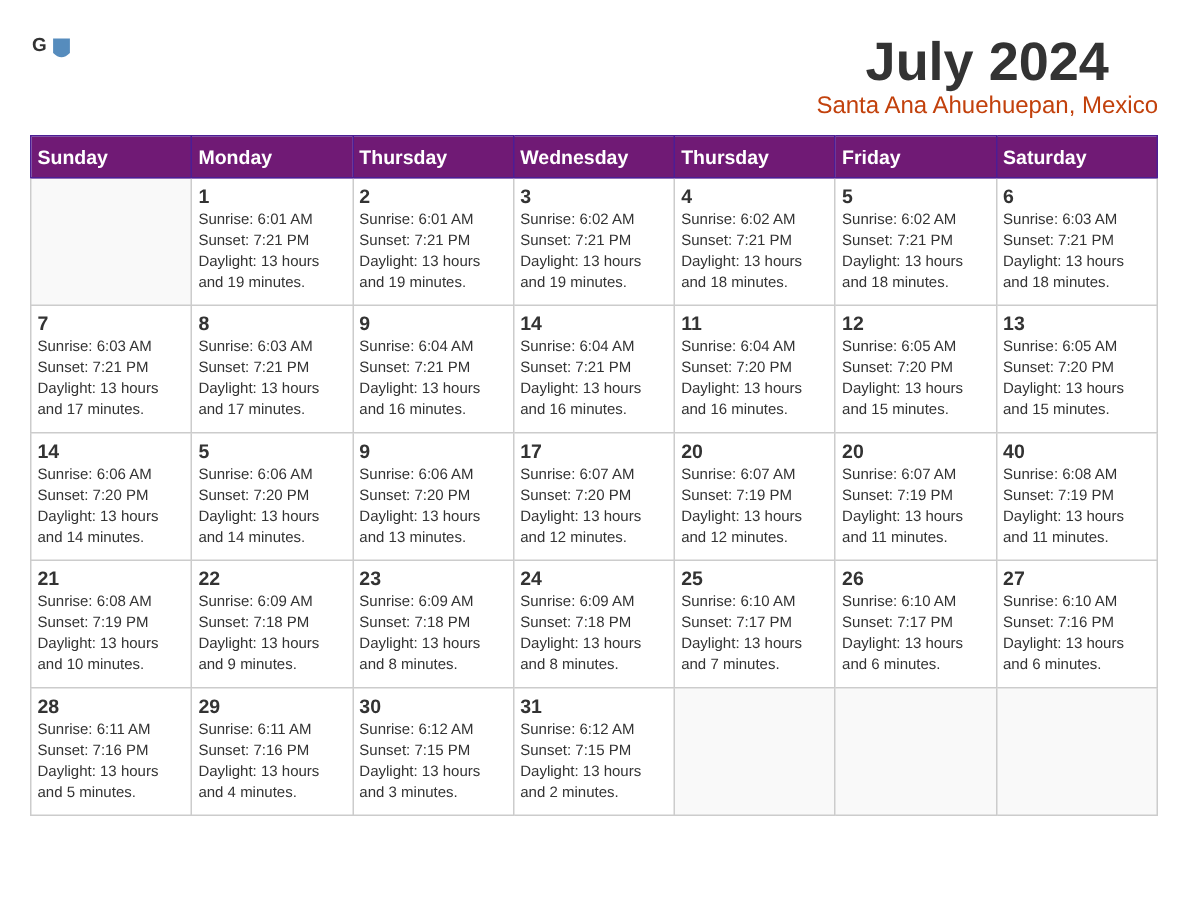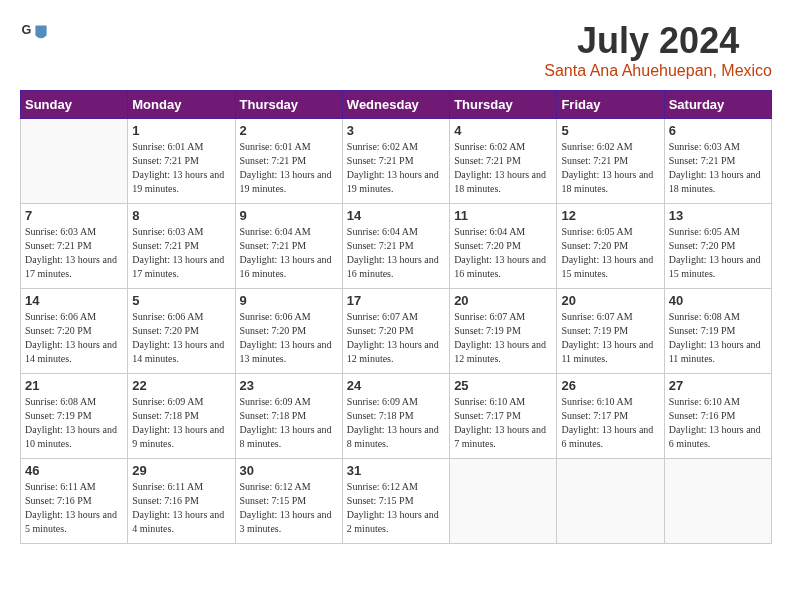--- a/index.html
+++ b/index.html
@@ -76,21 +76,20 @@
     .day-number {
       font-size: 13px;
       font-weight: bold;
       color: #333;
       margin-bottom: 2px;
     }
     .day-info {
       font-size: 10px;
       line-height: 1.4;
       color: #333;
-      font-family: Liberation Serif, serif;
     }
   </style>
 </head>
 <body>
 
 <div class="header">
   <div class="logo">
     <svg class="logo-icon" viewBox="0 0 40 40">
       <text x="2" y="20" font-size="18" font-weight="bold" fill="#333">G</text>
       <path d="M22 8 L38 8 L38 22 Q30 30 22 22 Z" fill="#2c6fad" opacity="0.8"></path>
@@ -227,21 +226,21 @@
           <div class="day-number">26</div>
           <div class="day-info">Sunrise: 6:10 AM<br>Sunset: 7:17 PM<br>Daylight: 13 hours and 6 minutes.</div>
         </td>
         <td>
           <div class="day-number">27</div>
           <div class="day-info">Sunrise: 6:10 AM<br>Sunset: 7:16 PM<br>Daylight: 13 hours and 6 minutes.</div>
         </td>
       </tr>
       <tr>
         <td>
-          <div class="day-number">46</div>
+          <div class="day-number">28</div>
           <div class="day-info">Sunrise: 6:11 AM<br>Sunset: 7:16 PM<br>Daylight: 13 hours and 5 minutes.</div>
         </td>
         <td>
           <div class="day-number">29</div>
           <div class="day-info">Sunrise: 6:11 AM<br>Sunset: 7:16 PM<br>Daylight: 13 hours and 4 minutes.</div>
         </td>
         <td>
           <div class="day-number">30</div>
           <div class="day-info">Sunrise: 6:12 AM<br>Sunset: 7:15 PM<br>Daylight: 13 hours and 3 minutes.</div>
         </td>

